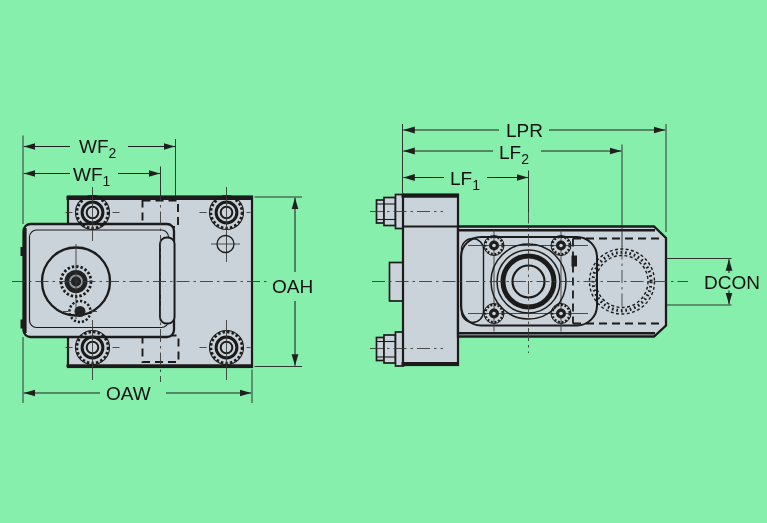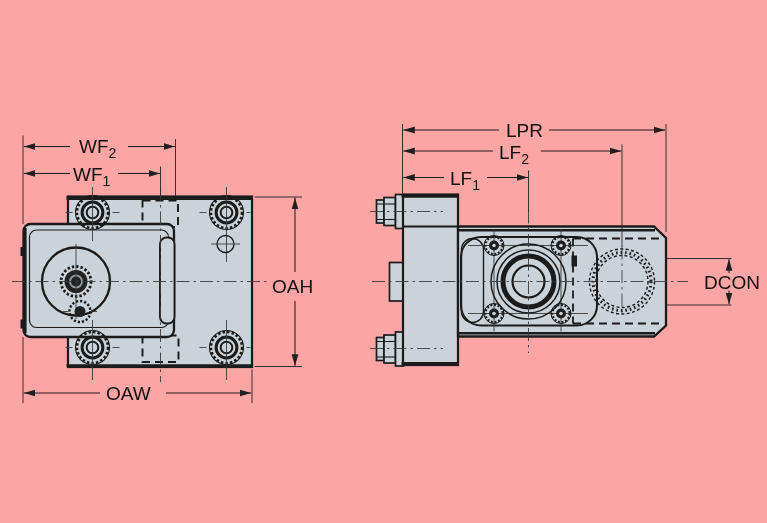--- a/index.html
+++ b/index.html
@@ -1,16 +1,16 @@
 <!DOCTYPE html>
 <html><head>
 <meta charset="utf-8">
 <style>
   html,body{margin:0;padding:0;background:#ffffff;}
-  .stage{position:relative;width:767px;height:523px;background:#fca5a5;overflow:hidden;
+  .stage{position:relative;width:767px;height:523px;background:#86efac;overflow:hidden;
          font-family:"Liberation Sans",sans-serif;}
   svg{display:block;}
   .part{fill:#cad3da;stroke:#1b1b1b;}
   .outline{fill:none;stroke:#1b1b1b;}
   .solid{stroke:#1b1b1b;}
   .thin{stroke:#3a3a3a;fill:none;stroke-width:.9;}
   .cl{stroke:#3a3a3a;fill:none;stroke-width:.9;stroke-dasharray:13 4 2.5 4;}
   .dash{stroke:#1b1b1b;fill:none;stroke-dasharray:8 5;}
   .dim{stroke:#1f1f1f;fill:none;stroke-width:1.05;}
   .ext{stroke:#2a2a2a;fill:none;stroke-width:.95;}

